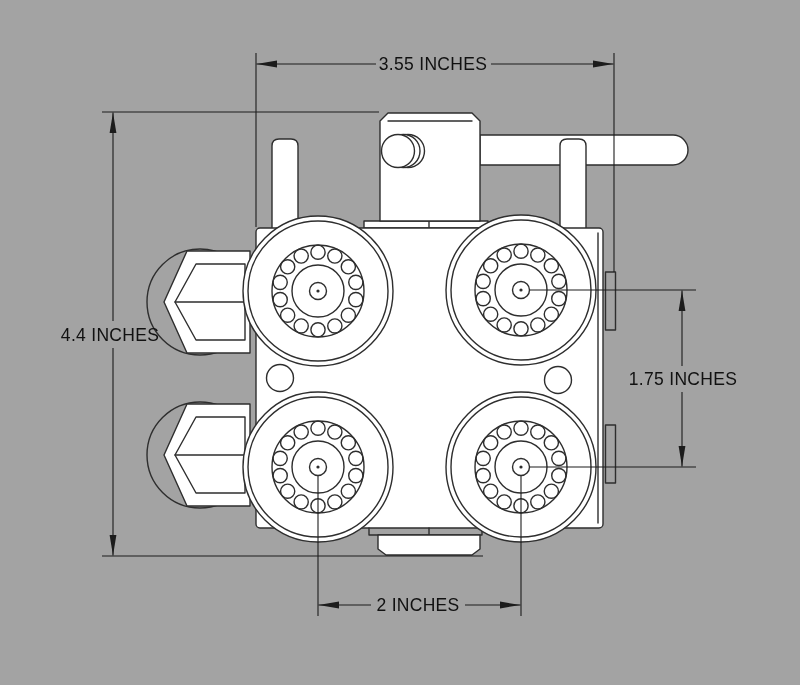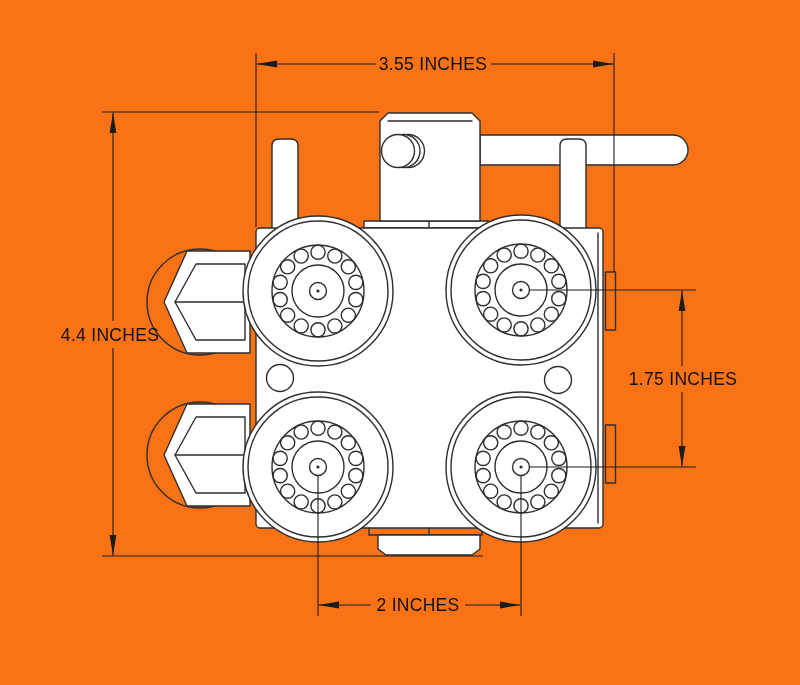--- a/index.html
+++ b/index.html
@@ -1,16 +1,16 @@
 <!DOCTYPE html>
 <html style="--line-color: #2e2e2e; --dim-color: #1c1c1c; --text-color: #111111;"><head>
 <meta charset="utf-8">
 <style>
   html,body{margin:0;padding:0;background:#fff;}
-  .canvas{position:relative;width:800px;height:685px;background:#f97316;overflow:hidden;
+  .canvas{position:relative;width:800px;height:685px;background:#a3a3a3;overflow:hidden;
           font-family:"Liberation Sans",sans-serif;}
   svg{display:block;}
   svg text{font-family:"Liberation Sans",sans-serif;font-size:17.5px;letter-spacing:.3px;
            fill:var(--text-color,#111);}
   .part{stroke:var(--line-color,#2e2e2e);stroke-width:1.4;fill:none;
         stroke-linejoin:round;stroke-linecap:round;}
   .pfill{fill:#fff;}
   .dim{stroke:var(--dim-color,#1c1c1c);stroke-width:1.1;fill:none;stroke-linecap:butt;}
   .arrow{fill:var(--dim-color,#1c1c1c);stroke:none;}
   .dot{fill:var(--line-color,#2e2e2e);stroke:none;}

